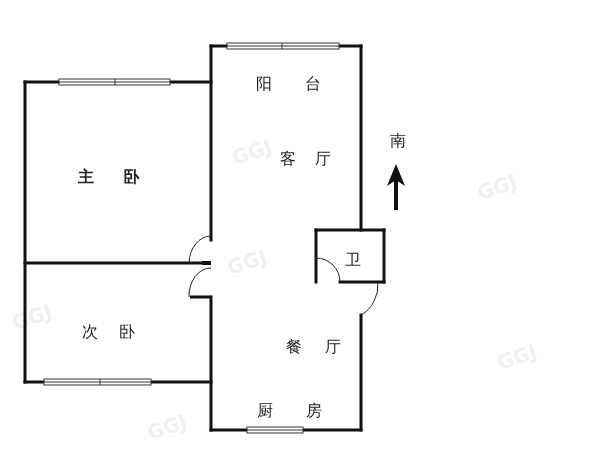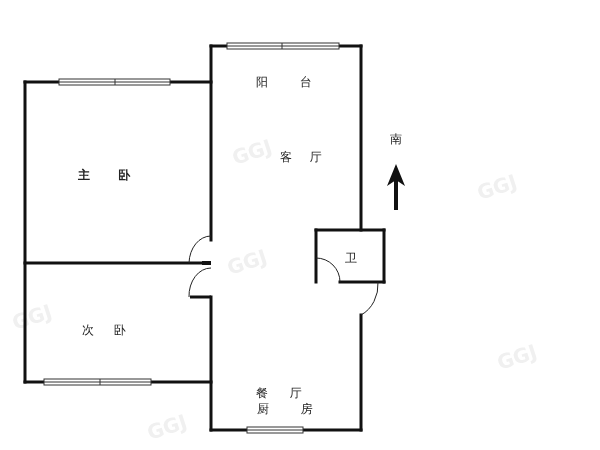--- a/index.html
+++ b/index.html
@@ -1,18 +1,18 @@
 <!DOCTYPE html>
 <html><head>
 <meta charset="utf-8">
 <style>
   html, body { margin:0; padding:0; background:#ffffff; }
   body { width:600px; height:450px; position:relative; overflow:hidden; font-family:"DejaVu Sans", sans-serif; }
   #plan { position:absolute; left:0; top:0; width:600px; height:450px; }
-  .label { position:absolute; font-size:12px; color:#222; letter-spacing:0; white-space:nowrap; }
+  .label { position:absolute; font-size:16px; color:#222; letter-spacing:0; white-space:nowrap; }
 </style>
 </head>
 <body>
 
 <svg id="plan" viewBox="0 0 600 450" xmlns="http://www.w3.org/2000/svg">
 
   <g fill="#f0f0f0" font-size="20" font-family="DejaVu Sans, sans-serif" font-weight="bold">
     <text x="235" y="165" transform="rotate(-18 235 165)">GGJ</text>
     <text x="230" y="275" transform="rotate(-18 230 275)">GGJ</text>
     <text x="15" y="330" transform="rotate(-18 15 330)">GGJ</text>
@@ -106,21 +106,21 @@
   <span style="margin-left:14px;">厅</span>
 </div>
 <div class="label" style="left:78px; top:167px;font-weight:bold;">
   <span>主</span>
   <span style="margin-left:24px;">卧</span>
 </div>
 <div class="label" style="left:82px; top:322px;text-align:right;">
   <span>次</span>
   <span style="margin-left:16px;">卧</span>
 </div>
-<div class="label" style="left:256px; top:337px;margin-top:48px;">
+<div class="label" style="left:286px; top:337px;">
   <span>餐</span>
   <span style="margin-left:18px;">厅</span>
 </div>
 <div class="label" style="left:257px; top:401px;">
   <span>厨</span>
   <span style="margin-left:28px;">房</span>
 </div>
 <div class="label" style="left:345px; top:250px;">
   <span>卫</span>
 </div>

